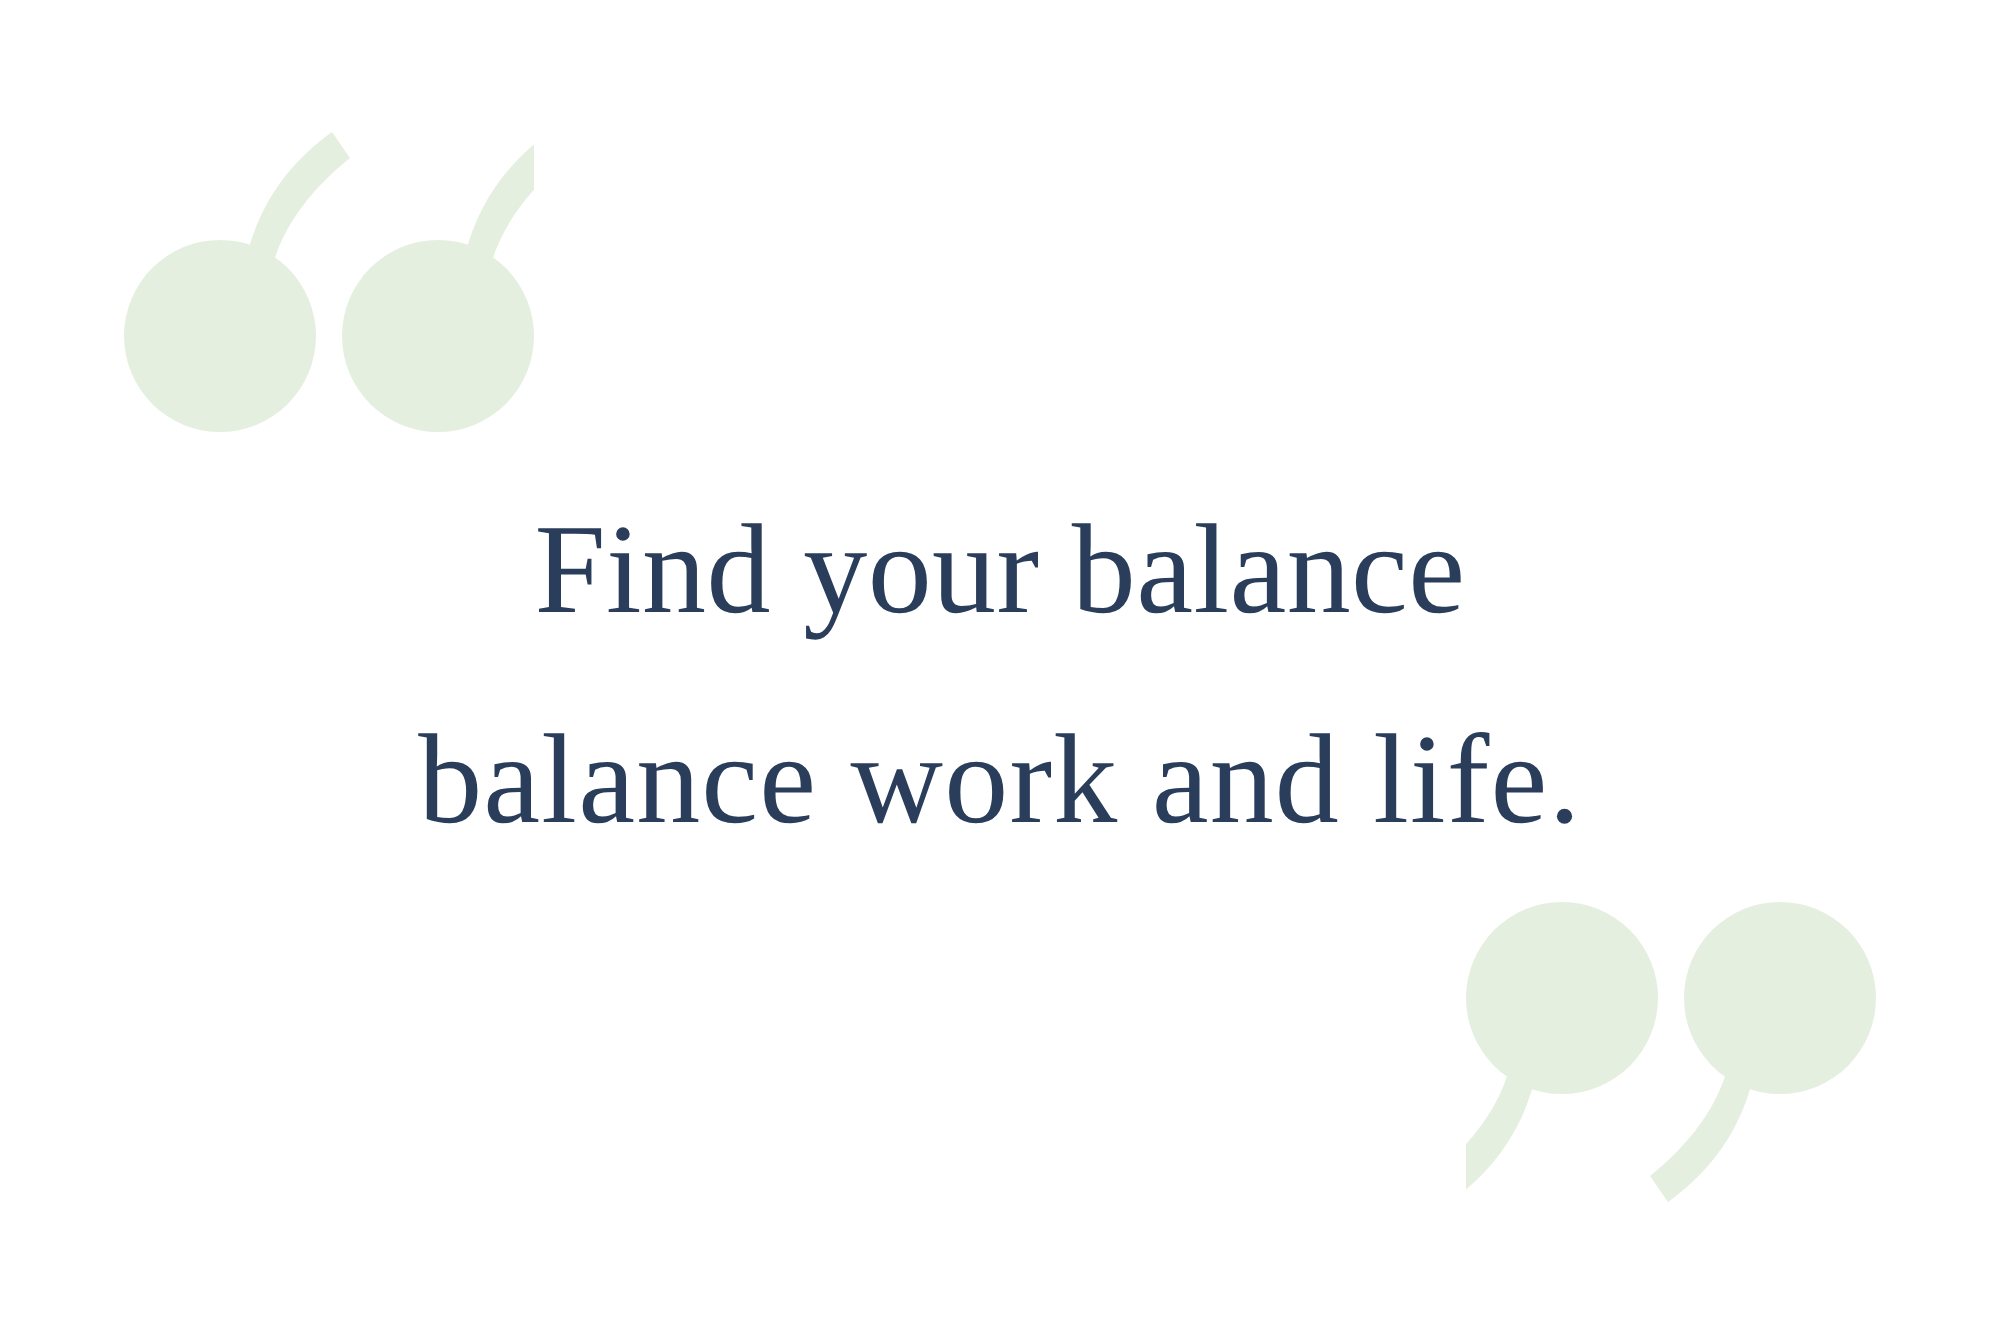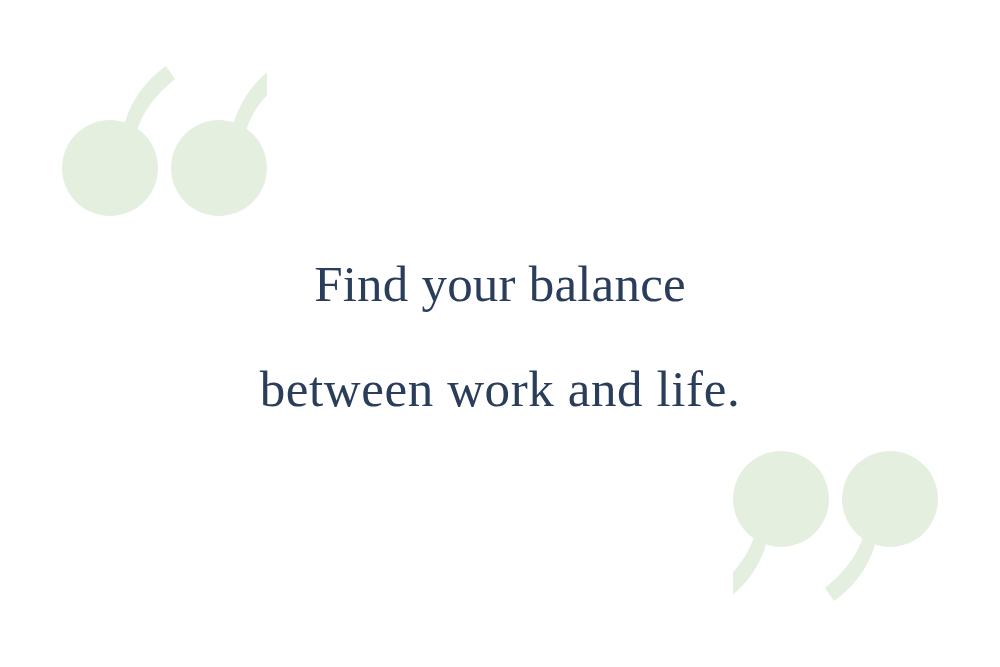--- a/index.html
+++ b/index.html
@@ -52,21 +52,21 @@
   
   .quote-text {
     position: absolute;
     left: 0;
     right: 0;
     top: 232px;
     text-align: center;
     color: #2a3e5c;
     font-family: "Liberation Serif", "DejaVu Serif", serif;
     font-weight: 400;
-    font-size: 51px;
+    font-size: 64px;
     line-height: 105px;
     letter-spacing: 0.2px;
     padding: 0 56px;
     box-sizing: border-box;
   }
 
   .quote-line {
     display: block;
     white-space: nowrap;
   }
@@ -88,21 +88,21 @@
         <circle cx="48" cy="106" r="48"></circle>
 
         <path d="M167 96 C167 54 185 24 213 4 L222 17 C202 33 188 52 183 72 Z"></path>
         <circle cx="157" cy="106" r="48"></circle>
       </g>
     </svg>
   </div>
 
   <div class="quote-text">
     <span class="quote-line quote-line-1">Find your balance</span>
-    <span class="quote-line quote-line-2">between work and life.</span>
+    <span class="quote-line quote-line-2">balance work and life.</span>
   </div>
 
   <div class="quote-mark quote-close">
     <svg viewBox="0 0 205 158" width="205" height="158" aria-hidden="true">
       <g fill="#e5efdf" transform="translate(205,158) rotate(180)">
         <path d="M58 96 C58 54 76 24 104 4 L113 17 C93 33 79 52 74 72 Z"></path>
         <circle cx="48" cy="106" r="48"></circle>
         <path d="M167 96 C167 54 185 24 213 4 L222 17 C202 33 188 52 183 72 Z"></path>
         <circle cx="157" cy="106" r="48"></circle>
       </g>

